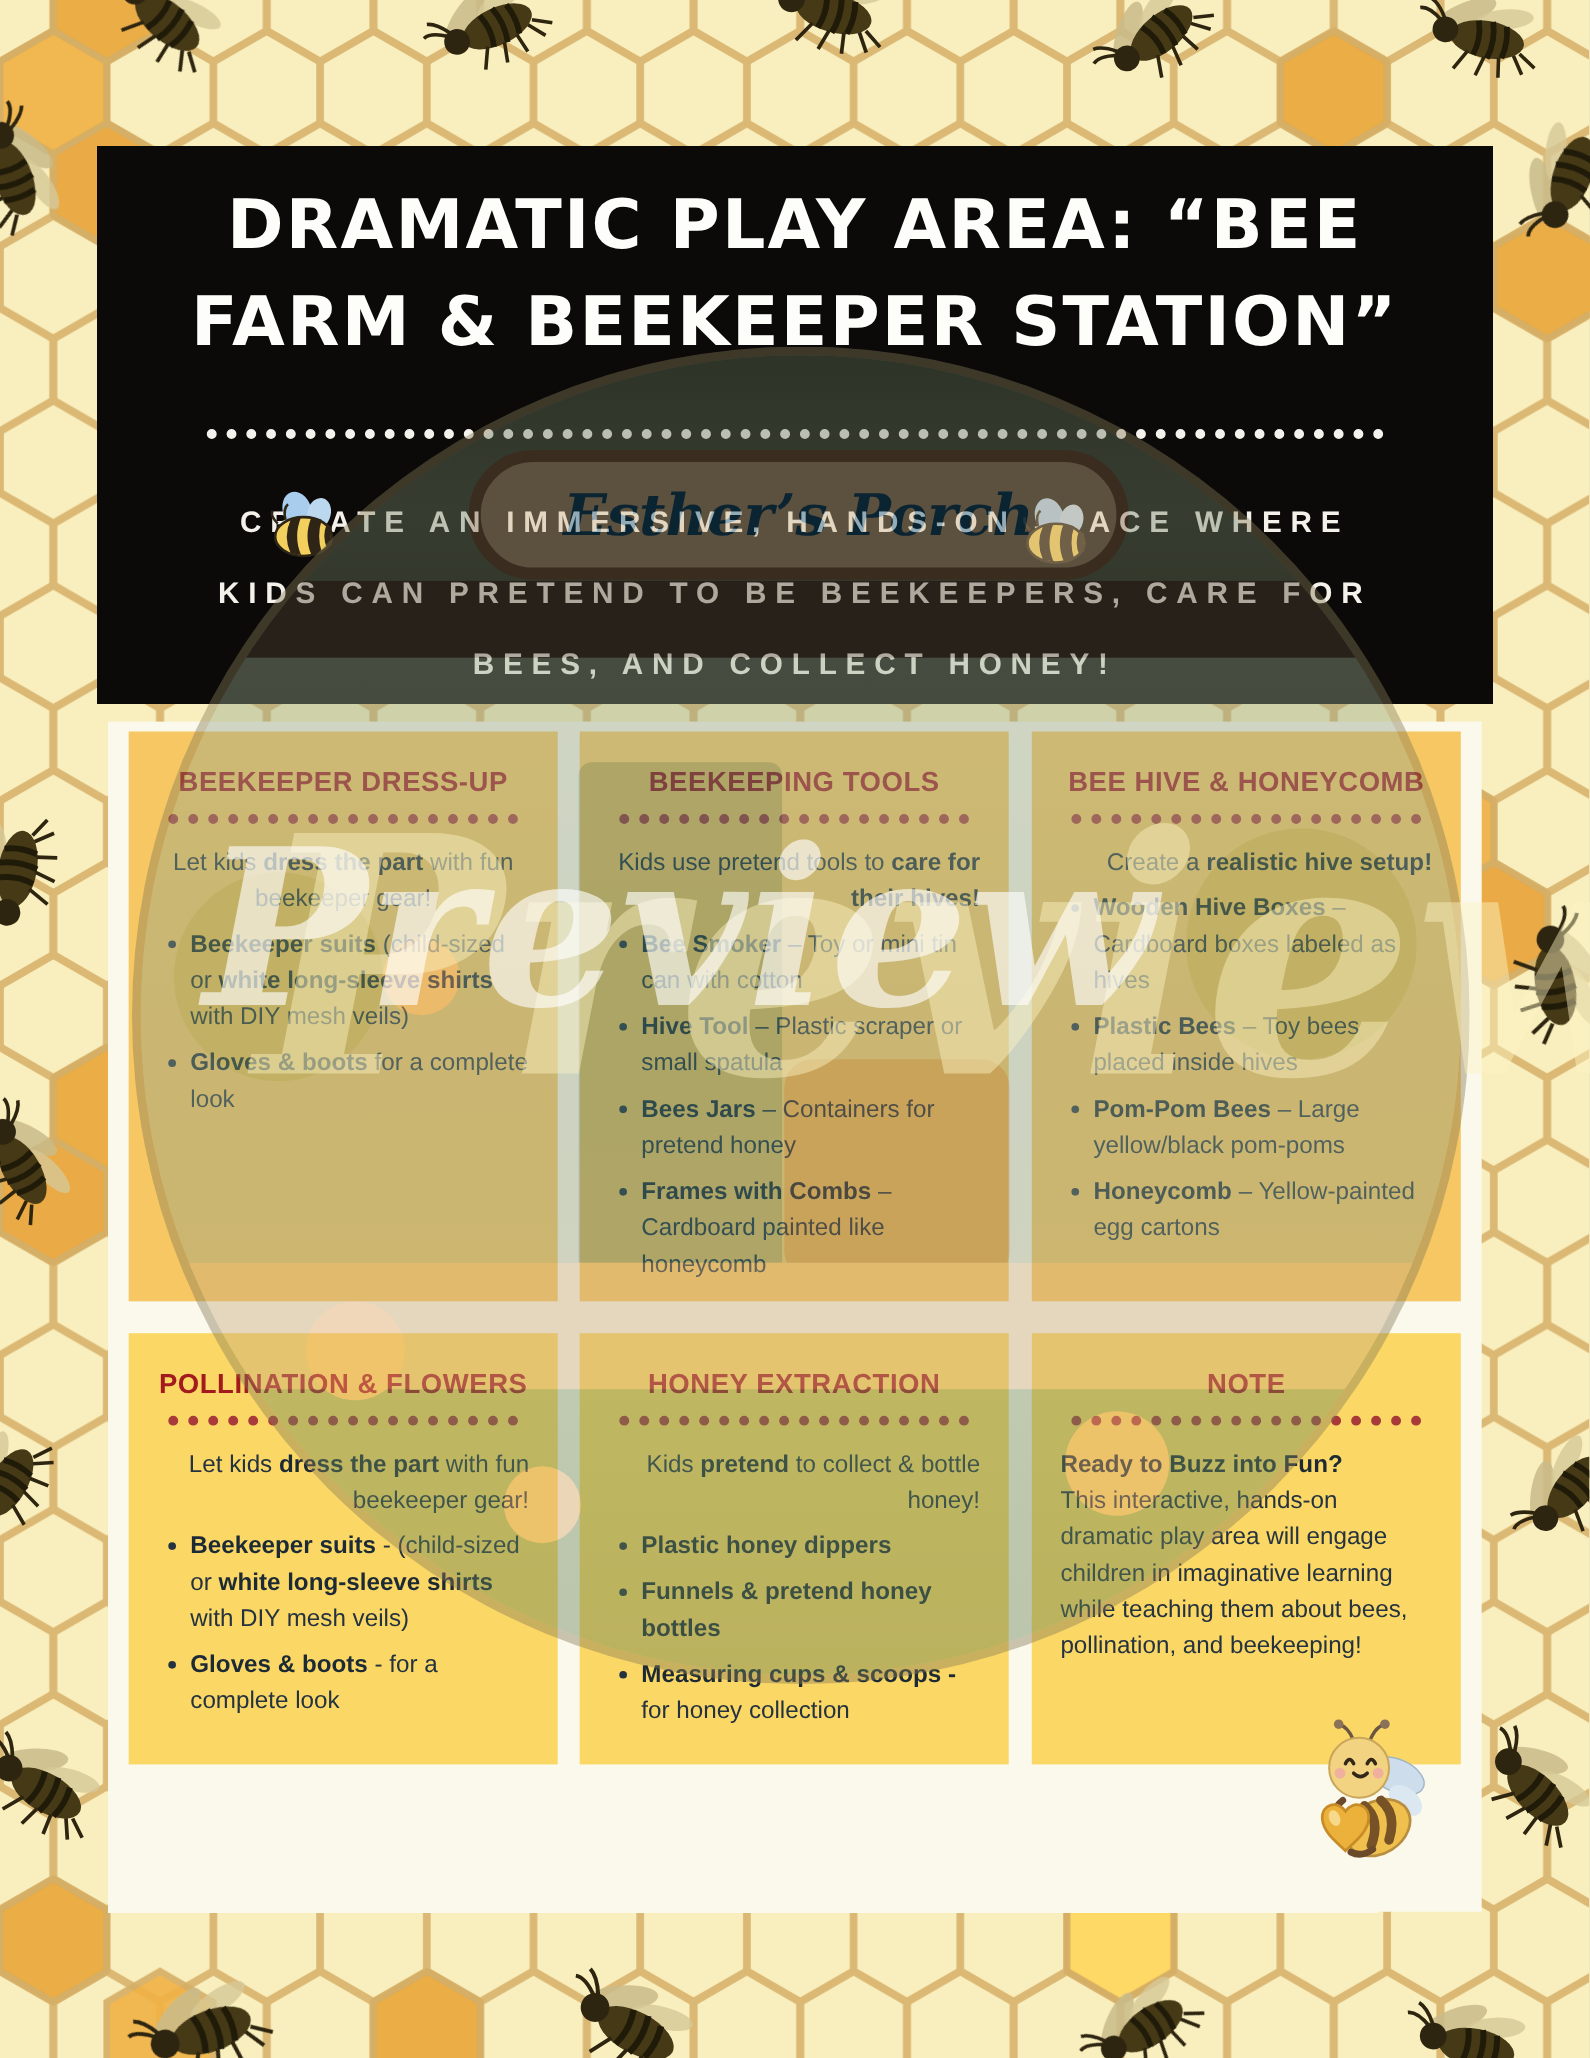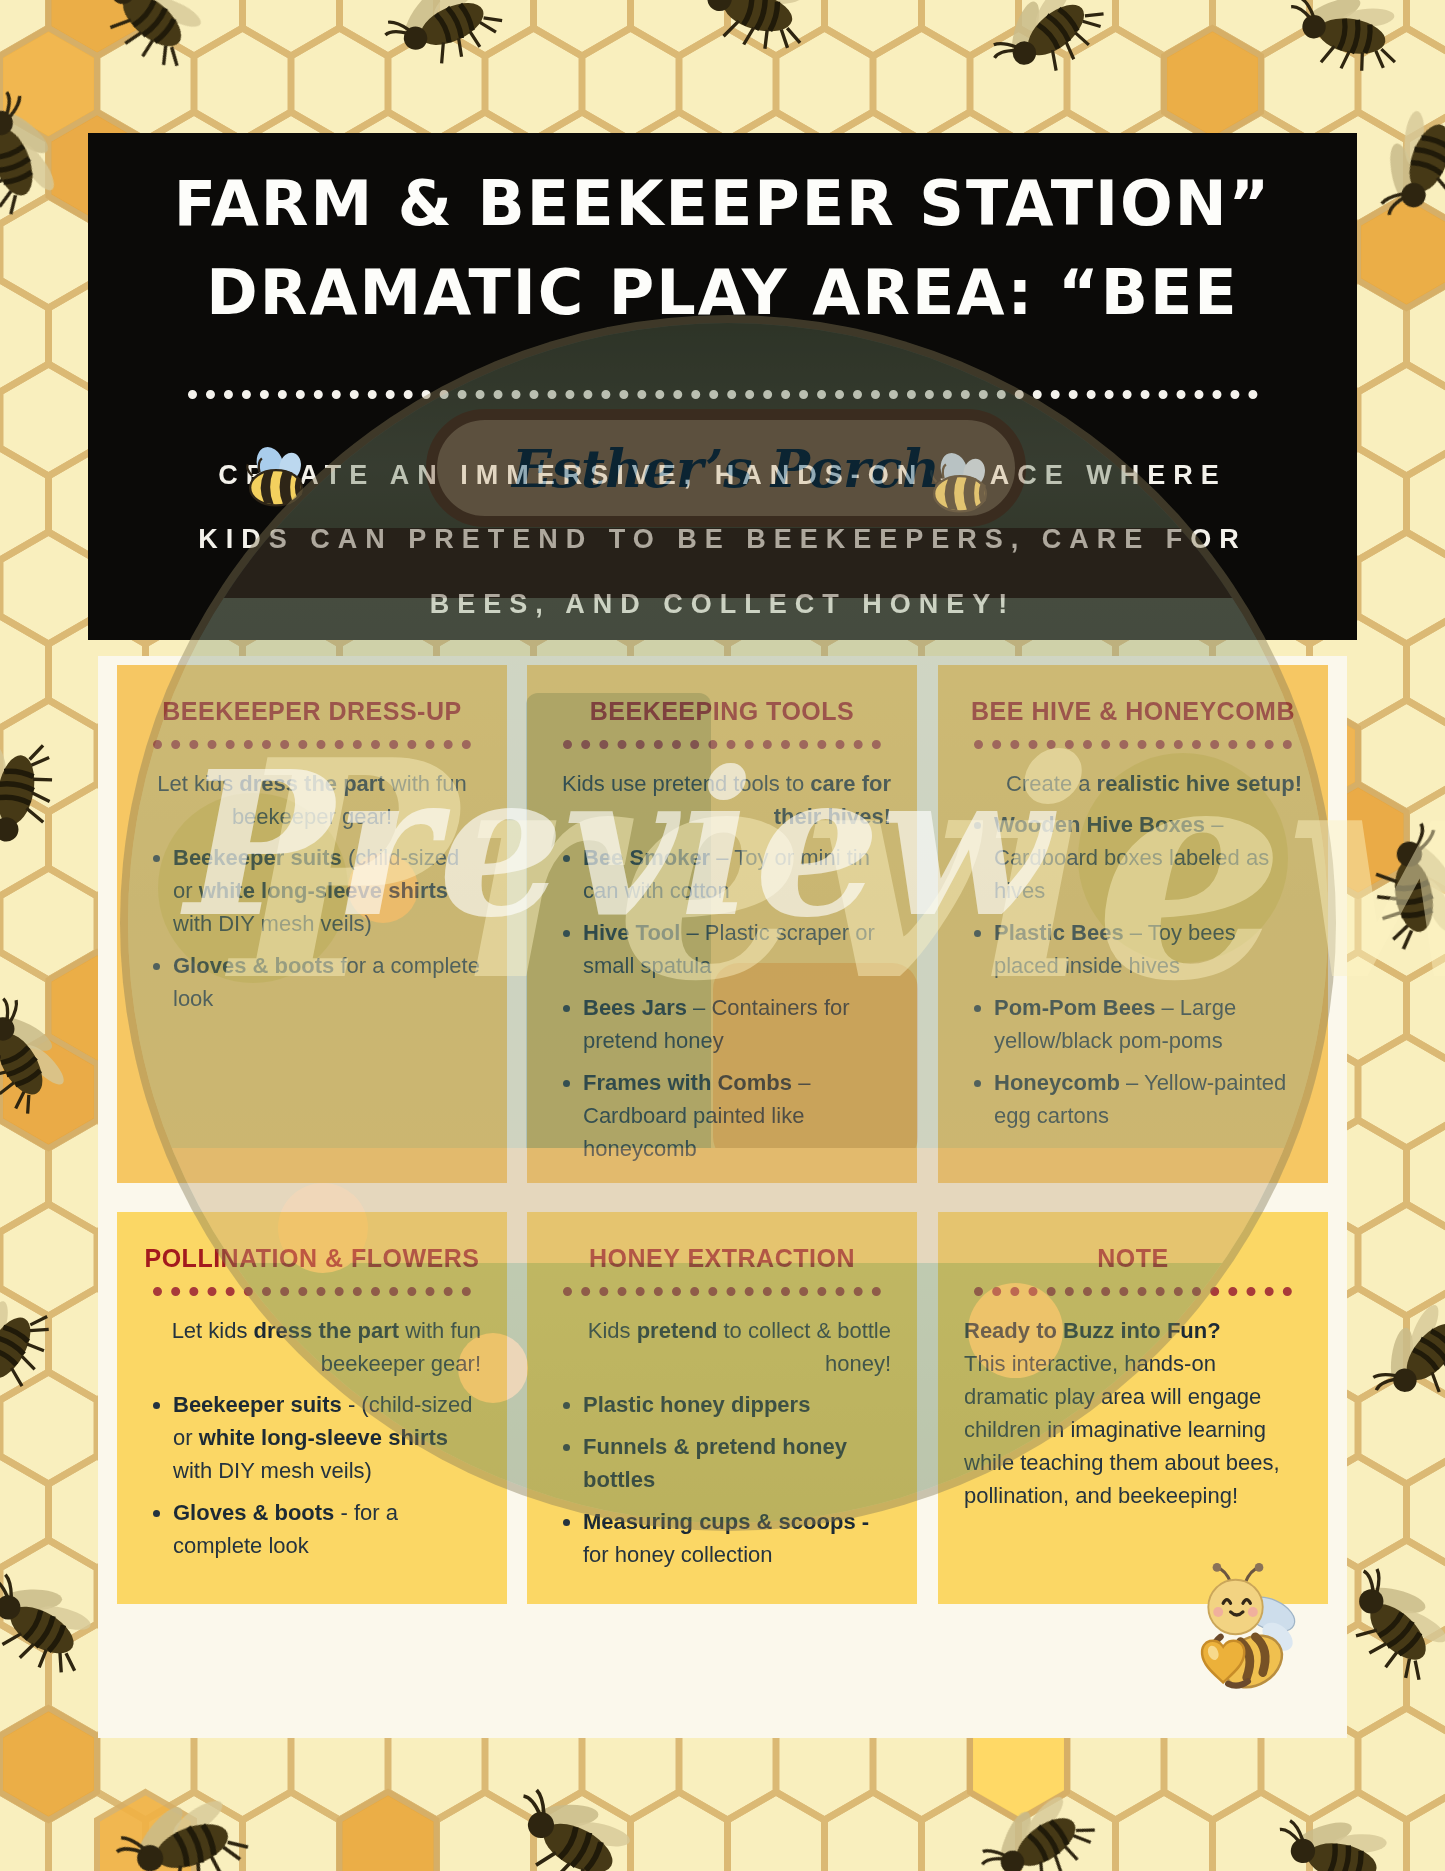--- a/index.html
+++ b/index.html
@@ -130,22 +130,22 @@
       <use href="#beeE" transform="translate(1398,1632) rotate(45) scale(1.35)"></use>
       <use href="#beeE" transform="translate(192,1846) rotate(-20) scale(1.45)"></use>
       <use href="#beeE" transform="translate(578,1848) rotate(28) scale(1.45)"></use>
       <use href="#beeE" transform="translate(1046,1842) rotate(-35) scale(1.3)"></use>
       <use href="#beeE" transform="translate(1342,1862) rotate(12) scale(1.35)"></use>
     </g>
   </svg>
 
   <header class="header">
     <div class="title">
+      <div>DRAMATIC PLAY AREA: “BEE</div>
       <div>FARM &amp; BEEKEEPER STATION”</div>
-      <div>DRAMATIC PLAY AREA: “BEE</div>
     </div>
     <div class="hdots"></div>
     <div class="subtitle">
       <div>CREATE AN IMMERSIVE, HANDS-ON SPACE WHERE</div>
       <div>KIDS CAN PRETEND TO BE BEEKEEPERS, CARE FOR</div>
       <div>BEES, AND COLLECT HONEY!</div>
     </div>
     <svg class="hbee left" width="80" height="66" viewBox="-34 -36 68 56">
       <ellipse cx="-5" cy="-18" rx="11" ry="15" fill="#a9cdec" transform="rotate(-18 -5 -18)"></ellipse>
       <ellipse cx="12" cy="-16" rx="9" ry="12" fill="#bcd8ef" transform="rotate(14 12 -16)"></ellipse>

